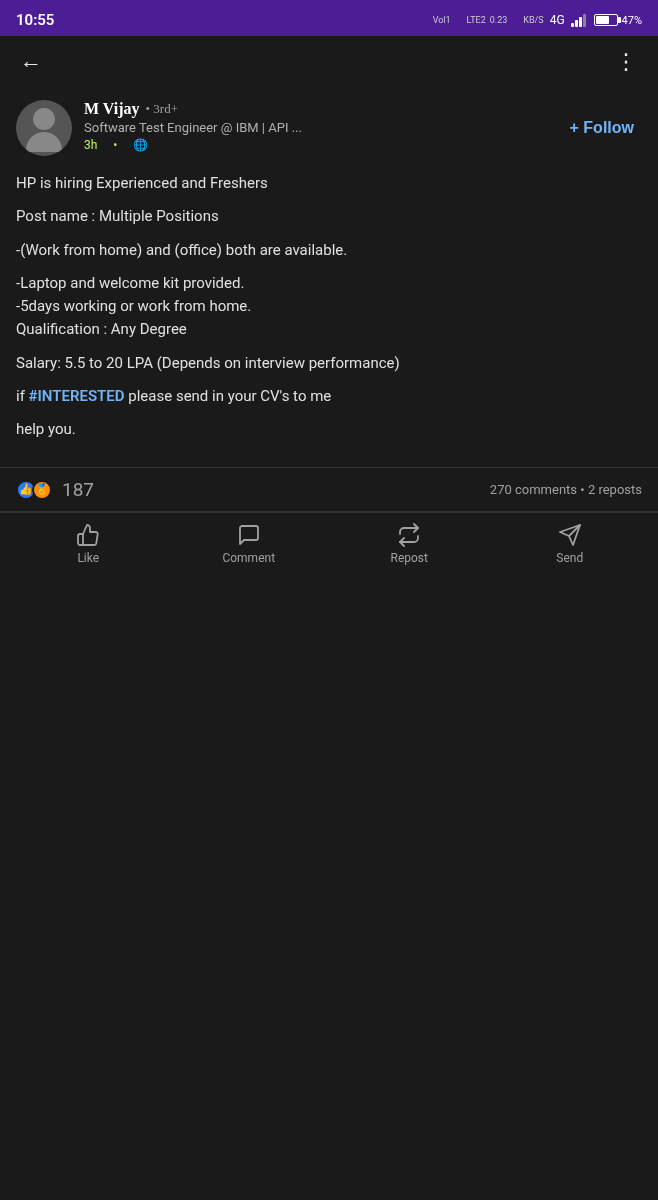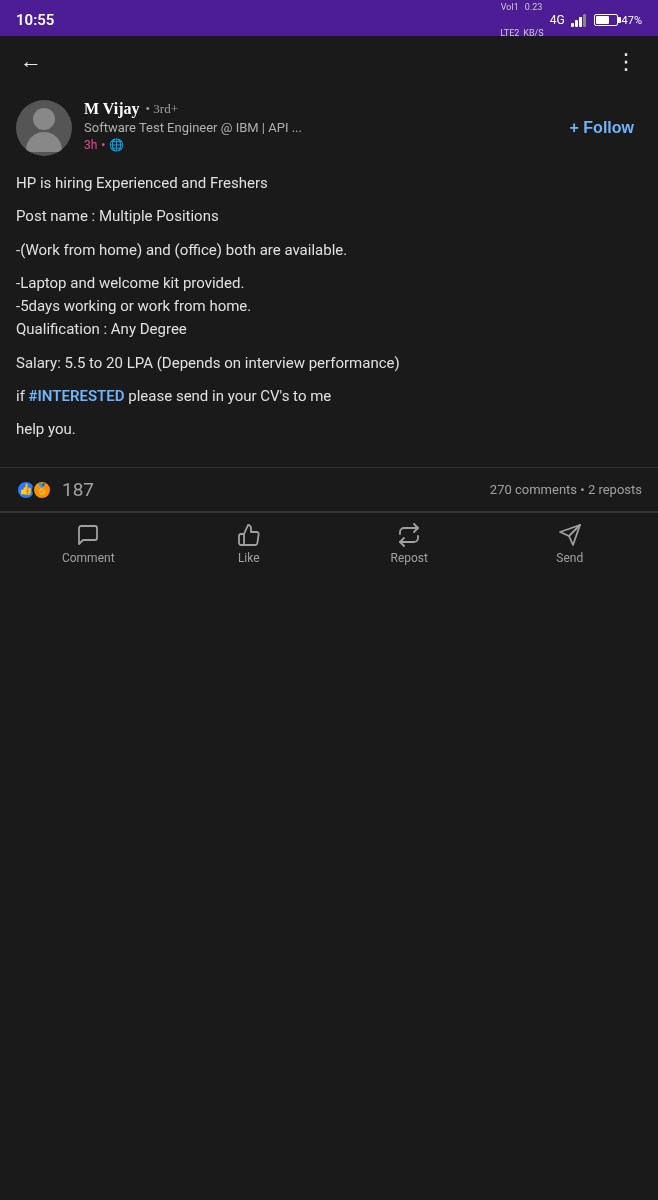--- a/index.html
+++ b/index.html
@@ -30,21 +30,20 @@
     }
     .status-right {
       display: flex;
       align-items: center;
       gap: 4px;
       font-size: 11px;
       color: #fff;
     }
     .status-signal {
       display: flex;
-      flex-direction: column;
       align-items: center;
       font-size: 9px;
       color: #ccc;
       gap: 16px;
     }
     .signal-bars {
       display: flex;
       gap: 1px;
       align-items: flex-end;
     }
@@ -138,25 +137,25 @@
       font-size: 13px;
       color: #a0a0a0;
     }
     .profile-title {
       font-size: 13px;
       color: #b0b0b0;
       margin-top: 2px;
     }
     .profile-meta {
       font-size: 12px;
-      color: #ec4899;
+      color: #bef264;
       margin-top: 3px;
       display: flex;
       align-items: center;
-      gap: 4px;
+      gap: 16px;
     }
     .globe-icon {
       font-size: 12px;
     }
     .follow-btn {
       background: transparent;
       border: none;
       color: #70b5f9;
       font-size: 16px;
       font-weight: 600;
@@ -359,31 +358,31 @@
     <span>270 comments</span>
     <span> • </span>
     <span>2 reposts</span>
   </div>
 </div>
 
 <div class="action-bar">
 
   <div class="action-item">
     <svg class="action-svg" viewBox="0 0 24 24">
-      <path d="M21 15a2 2 0 0 1-2 2H7l-4 4V5a2 2 0 0 1 2-2h14a2 2 0 0 1 2 2z"></path>
-    </svg>
-    <span class="action-label">Comment</span>
-  </div>
-
-  <div class="action-item">
-    <svg class="action-svg" viewBox="0 0 24 24">
       <path d="M14 9V5a3 3 0 0 0-3-3l-4 9v11h11.28a2 2 0 0 0 2-1.7l1.38-9a2 2 0 0 0-2-2.3H14z"></path>
       <path d="M7 22H4a2 2 0 0 1-2-2v-7a2 2 0 0 1 2-2h3"></path>
     </svg>
     <span class="action-label">Like</span>
+  </div>
+
+  <div class="action-item">
+    <svg class="action-svg" viewBox="0 0 24 24">
+      <path d="M21 15a2 2 0 0 1-2 2H7l-4 4V5a2 2 0 0 1 2-2h14a2 2 0 0 1 2 2z"></path>
+    </svg>
+    <span class="action-label">Comment</span>
   </div>
 
   <div class="action-item">
     <svg class="action-svg" viewBox="0 0 24 24">
       <polyline points="17 1 21 5 17 9"></polyline>
       <path d="M3 11V9a4 4 0 0 1 4-4h14"></path>
       <polyline points="7 23 3 19 7 15"></polyline>
       <path d="M21 13v2a4 4 0 0 1-4 4H3"></path>
     </svg>
     <span class="action-label">Repost</span>

